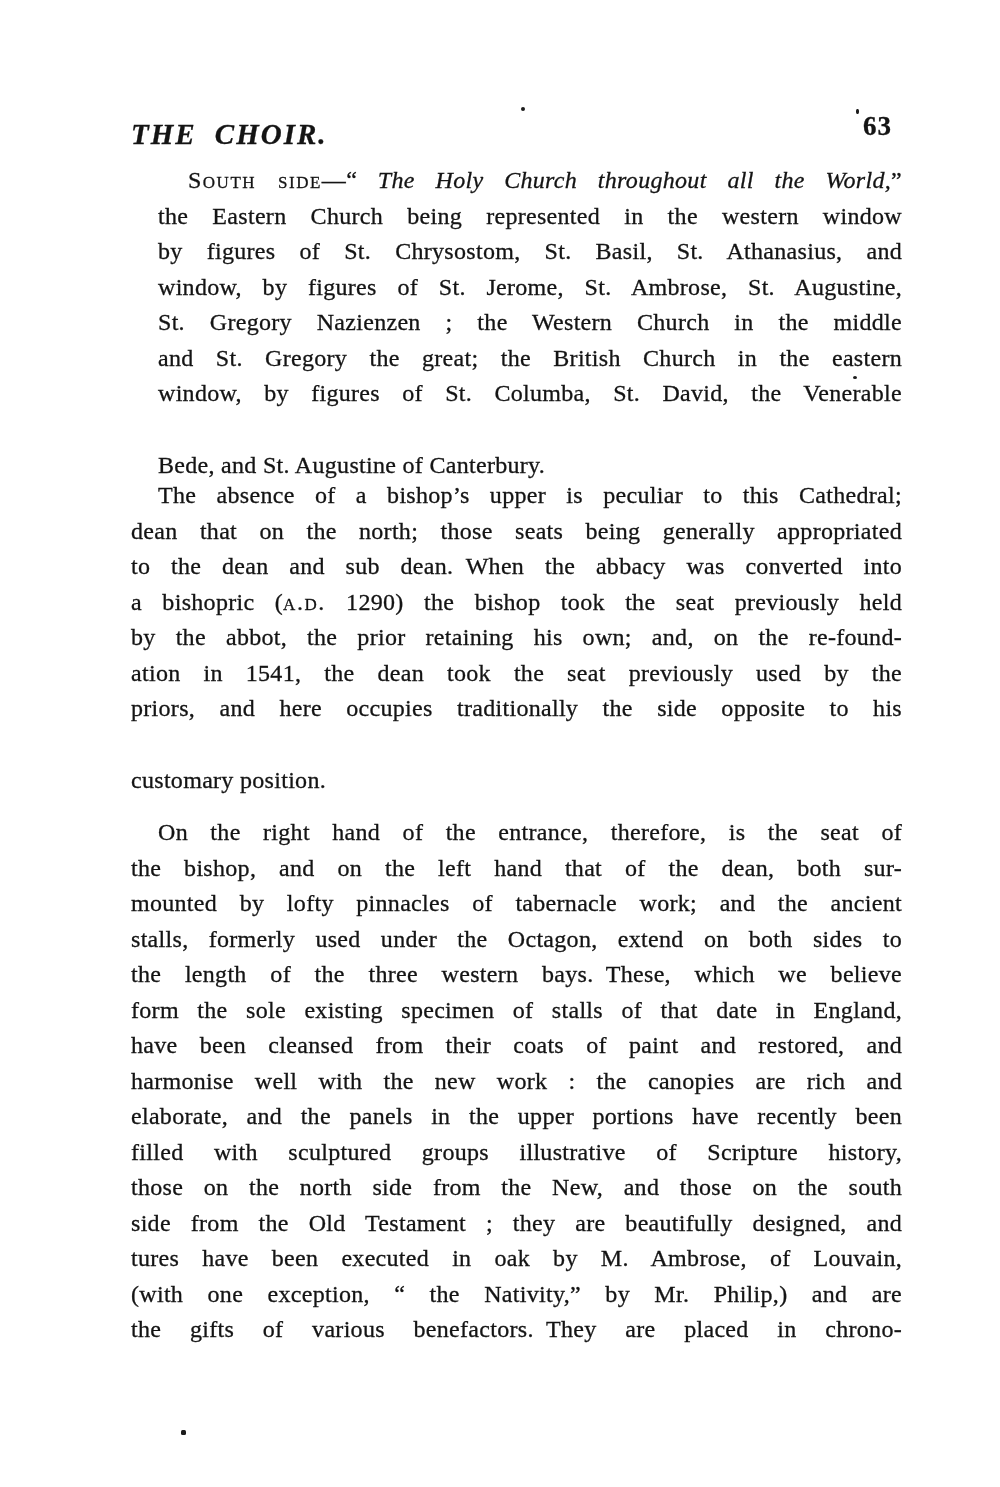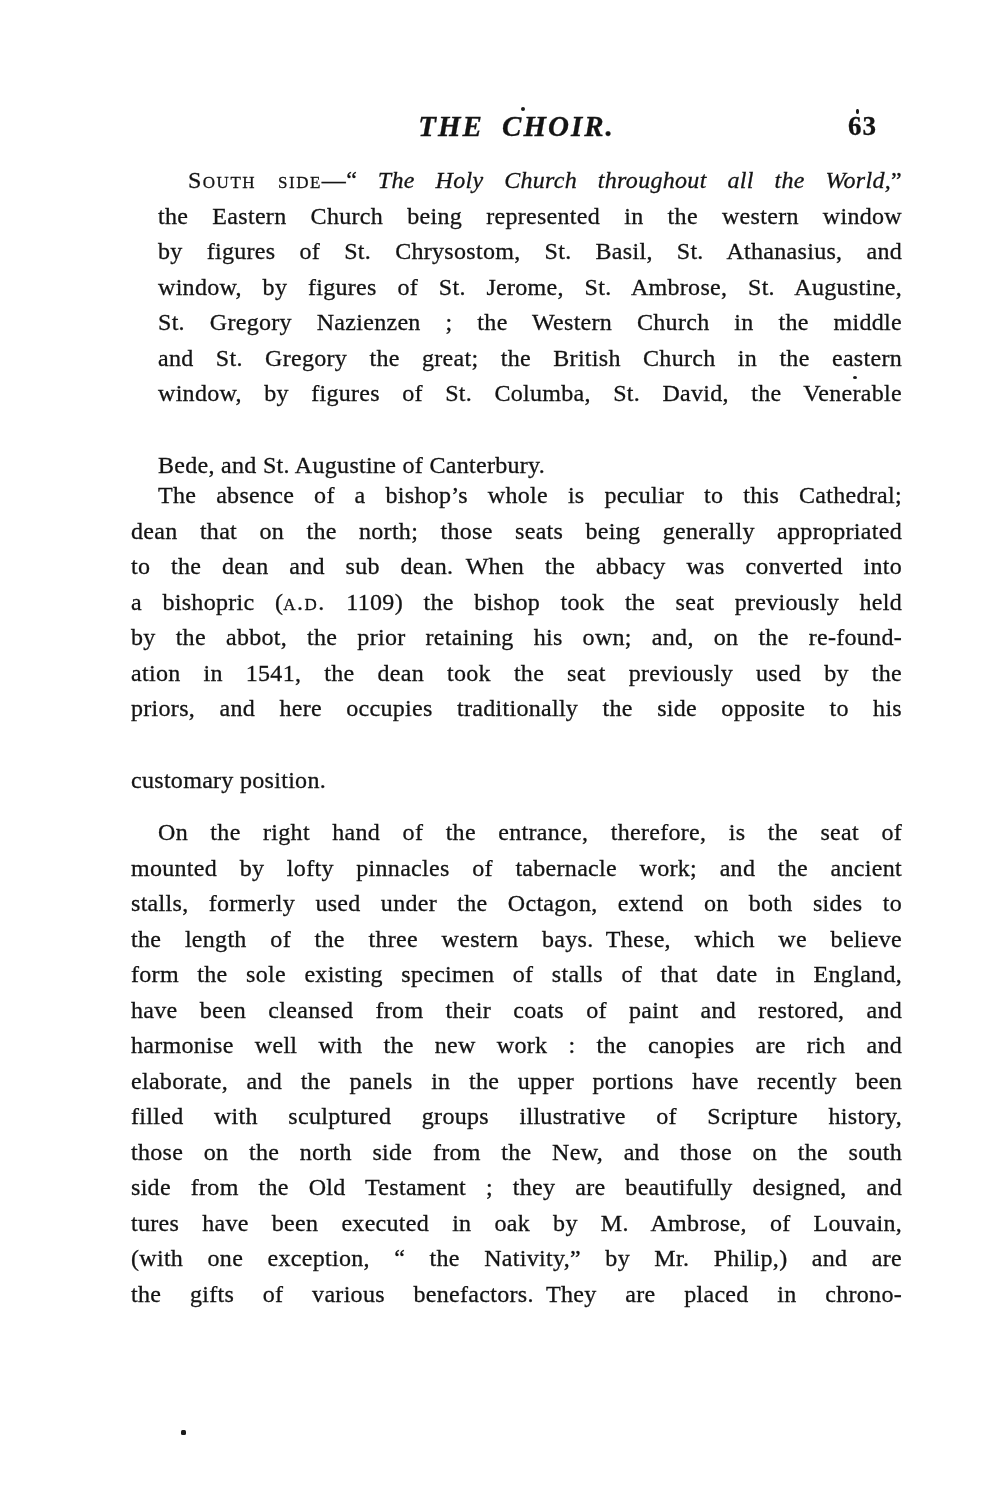--- a/index.html
+++ b/index.html
@@ -21,31 +21,31 @@
     position: absolute;
     left: 131px;
     top: 110px;
     width: 771px;
     height: 36px;
   }
   .running-title {
     position: absolute;
     left: 0;
     right: 0;
-    top: 0;
-    text-align: center;
+    top: 8px;
+    text-align: left;
     font-style: italic;
     font-weight: bold;
     font-size: 29px;
     letter-spacing: 2px;
     word-spacing: 9px;
   }
   .page-number {
     position: absolute;
-    right: 25px;
+    right: 10px;
     top: 1px;
     font-weight: bold;
     font-size: 27px;
     letter-spacing: 1px;
   }
   .para {
     position: absolute;
     font-size: 24px;
     line-height: 35.5px;
     letter-spacing: 0.3px;
@@ -93,32 +93,33 @@
     <div class="line">the Eastern Church being represented in the western window</div>
     <div class="line">by figures of St. Chrysostom, St. Basil, St. Athanasius, and</div>
     <div class="line">window, by figures of St. Jerome, St. Ambrose, St. Augustine,</div>
     <div class="line">St. Gregory Nazienzen ; the Western Church in the middle</div>
     <div class="line">and St. Gregory the great; the British Church in the eastern</div>
     <div class="line">window, by figures of St. Columba, St. David, the Venerable</div>
     <div class="line short">Bede, and St. Augustine of Canterbury.</div>
   </section>
 
   <section class="para para-2">
-    <div class="line indent-2">The absence of a bishop’s whole is peculiar to this Cathedral;</div>
+    <div class="line indent-2">The absence of a bishop’s upper is peculiar to this Cathedral;</div>
     <div class="line">dean that on the north; those seats being generally appropriated</div>
     <div class="line">to the dean and sub dean. When the abbacy was converted into</div>
-    <div class="line"><span>a bishopric (</span><span class="sc">a.d.</span><span> 1109) the bishop took the seat previously held</span></div>
+    <div class="line"><span>a bishopric (</span><span class="sc">a.d.</span><span> 1290) the bishop took the seat previously held</span></div>
     <div class="line">by the abbot, the prior retaining his own; and, on the re-found-</div>
     <div class="line">ation in 1541, the dean took the seat previously used by the</div>
     <div class="line">priors, and here occupies traditionally the side opposite to his</div>
     <div class="line short">customary position.</div>
   </section>
 
   <section class="para para-3">
     <div class="line indent-2">On the right hand of the entrance, therefore, is the seat of</div>
+    <div class="line">the bishop, and on the left hand that of the dean, both sur-</div>
     <div class="line">mounted by lofty pinnacles of tabernacle work; and the ancient</div>
     <div class="line">stalls, formerly used under the Octagon, extend on both sides to</div>
     <div class="line">the length of the three western bays. These, which we believe</div>
     <div class="line">form the sole existing specimen of stalls of that date in England,</div>
     <div class="line">have been cleansed from their coats of paint and restored, and</div>
     <div class="line">harmonise well with the new work : the canopies are rich and</div>
     <div class="line">elaborate, and the panels in the upper portions have recently been</div>
     <div class="line">filled with sculptured groups illustrative of Scripture history,</div>
     <div class="line">those on the north side from the New, and those on the south</div>
     <div class="line">side from the Old Testament ; they are beautifully designed, and</div>

